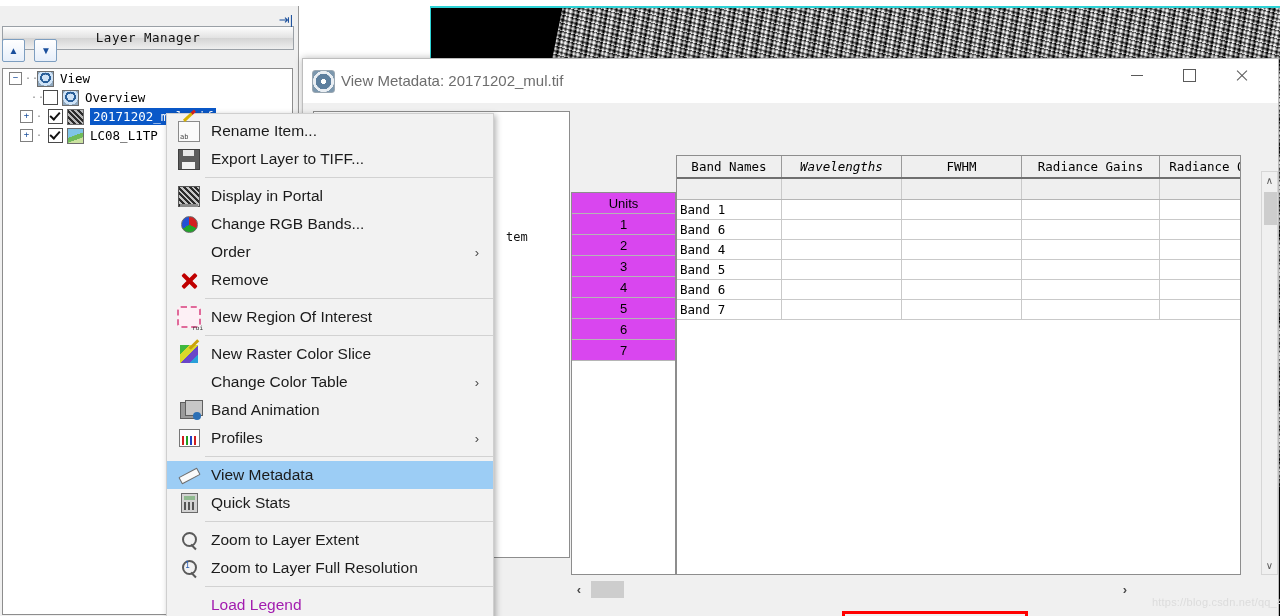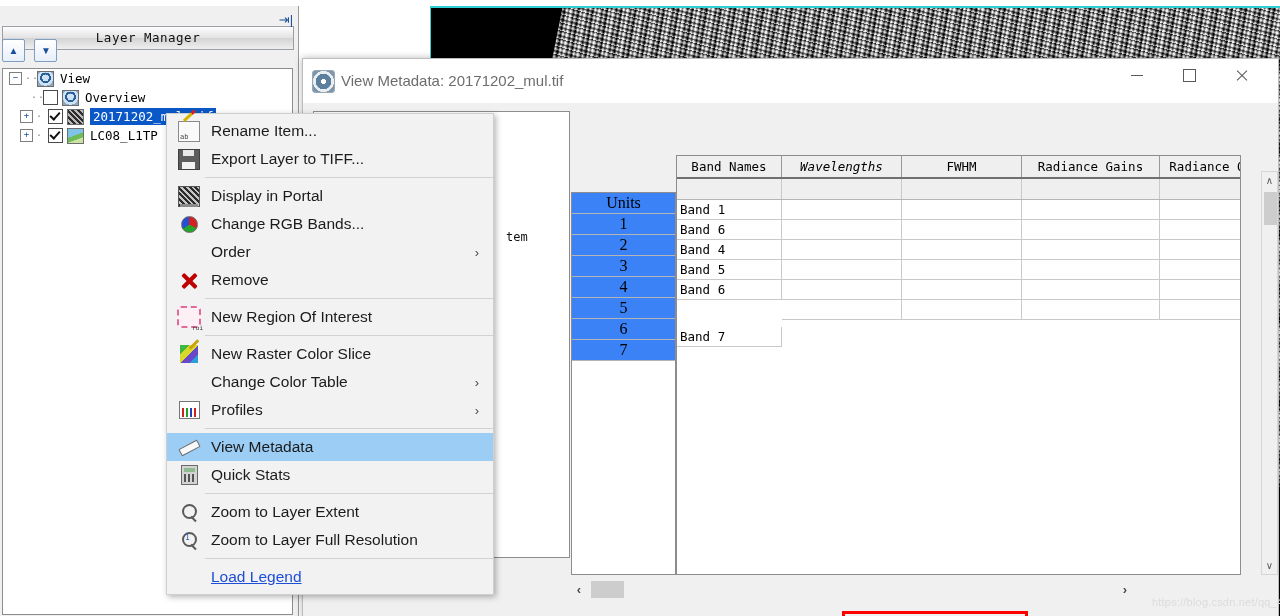--- a/index.html
+++ b/index.html
@@ -111,22 +111,22 @@
     font-size:12px;color:#111;
   }
 
   
   #tbl-wrap{position:absolute;left:268px;top:52px;width:690px;height:420px;}
   #rowhdr{
     position:absolute;left:0;top:37px;width:105px;height:383px;
     background:#ffffff;border:1px solid #8d8d8d;box-sizing:border-box;
   }
   .rh-cell{
-    height:20px;border-bottom:1px solid #b5b5b5;background:#3b82f6;
-    font-family:Liberation Serif, serif;font-size:16px;color:#000;
+    height:20px;border-bottom:1px solid #b5b5b5;background:#d946ef;
+    font-family:Liberation Sans, sans-serif;font-size:13px;color:#000;
     display:flex;align-items:center;justify-content:center;
   }
   #grid{
     position:absolute;left:105px;top:0;width:565px;height:420px;
     border:1px solid #8d8d8d;box-sizing:border-box;background:#fff;overflow:hidden;
   }
   #colhdr{display:flex;height:21px;background:#efefef;border-bottom:2px solid #6f6f6f;}
   .ch{
     font-family:"DejaVu Sans Mono",monospace;font-size:12.5px;color:#000;
     display:flex;align-items:center;justify-content:center;
@@ -160,21 +160,21 @@
   
   #ctx-menu{
     position:absolute;left:166px;top:113px;width:326px;
     background:#f2f2f2;border:1px solid #cfcfcf;box-shadow:2px 2px 6px rgba(0,0,0,.3);
     padding:3px 0;
   }
   .mi{height:28px;display:flex;align-items:center;position:relative;padding-left:0;}
   .mi .mi-icon{width:44px;height:28px;display:flex;align-items:center;justify-content:center;}
   .mi .mi-label{font-size:15.5px;color:#1b1b1b;font-family:"Liberation Sans",sans-serif;}
   .mi.sel{background:#9ccdf5;}
-  .mi.disabled .mi-label{color:#1d4ed8;text-decoration:underline;}
+  .mi.disabled .mi-label{color:#a21caf;}
   .mi .sub{position:absolute;right:14px;color:#4a4a4a;font-size:13px;}
   .msep{height:1px;background:#d2d2d2;margin:4px 0 4px 38px;}
 
   .ic{width:20px;height:19px;display:inline-block;position:relative;}
   .ic-rename{border:1px solid #8a8a8a;background:#fafafa;}
   .ic-rename:after{content:"ab";position:absolute;left:1px;bottom:0px;font-size:7px;color:#444;font-family:"DejaVu Sans Mono",monospace;}
   .ic-rename:before{content:"";position:absolute;left:6px;top:-3px;width:15px;height:3px;
      background:linear-gradient(90deg,#d7b200 0 70%,#cf2020 71% 100%);transform:rotate(-43deg);transform-origin:0 100%;}
   .ic-save{background:#5d5d5d;border:1px solid #3f3f3f;}
   .ic-save:before{content:"";position:absolute;left:4px;top:0;width:11px;height:6px;background:#e8e8e8;}
@@ -342,21 +342,21 @@
               <div class="gc blank" style="width: 110px;"></div>
             </div>
             <div class="grow">
               <div class="gc" style="width: 105px;">Band 6</div>
               <div class="gc blank" style="width: 120px;"></div>
               <div class="gc blank" style="width: 120px;"></div>
               <div class="gc blank" style="width: 138px;"></div>
               <div class="gc blank" style="width: 110px;"></div>
             </div>
             <div class="grow">
-              <div class="gc" style="width: 105px; margin-top: 27px;">Band 7</div>
+              <div class="gc" style="width: 105px;">Band 7</div>
               <div class="gc blank" style="width: 120px;"></div>
               <div class="gc blank" style="width: 120px;"></div>
               <div class="gc blank" style="width: 138px;"></div>
               <div class="gc blank" style="width: 110px;"></div>
             </div>
           </div>
       </div>
 
       <div id="vscroll">
         <div class="vs-arrow">∧</div>
@@ -429,20 +429,26 @@
       </span>
       <span class="mi-label">New Raster Color Slice</span>
     </div>
     <div class="mi">
       <span class="mi-icon"></span>
       <span class="mi-label">Change Color Table</span>
       <span class="sub">›</span>
     </div>
     <div class="mi">
       <span class="mi-icon">
+        <span class="ic ic-anim"></span>
+      </span>
+      <span class="mi-label">Band Animation</span>
+    </div>
+    <div class="mi">
+      <span class="mi-icon">
         <span class="ic ic-prof"></span>
       </span>
       <span class="mi-label">Profiles</span>
       <span class="sub">›</span>
     </div>
     <div class="msep"></div>
     <div class="mi sel">
       <span class="mi-icon">
         <span class="ic ic-meta"></span>
       </span>

